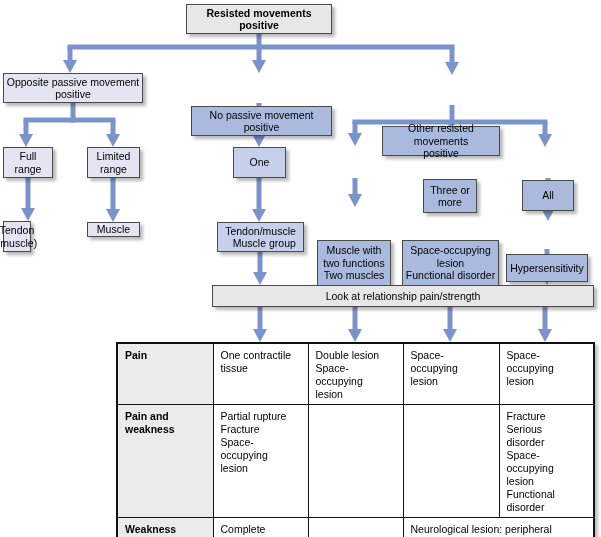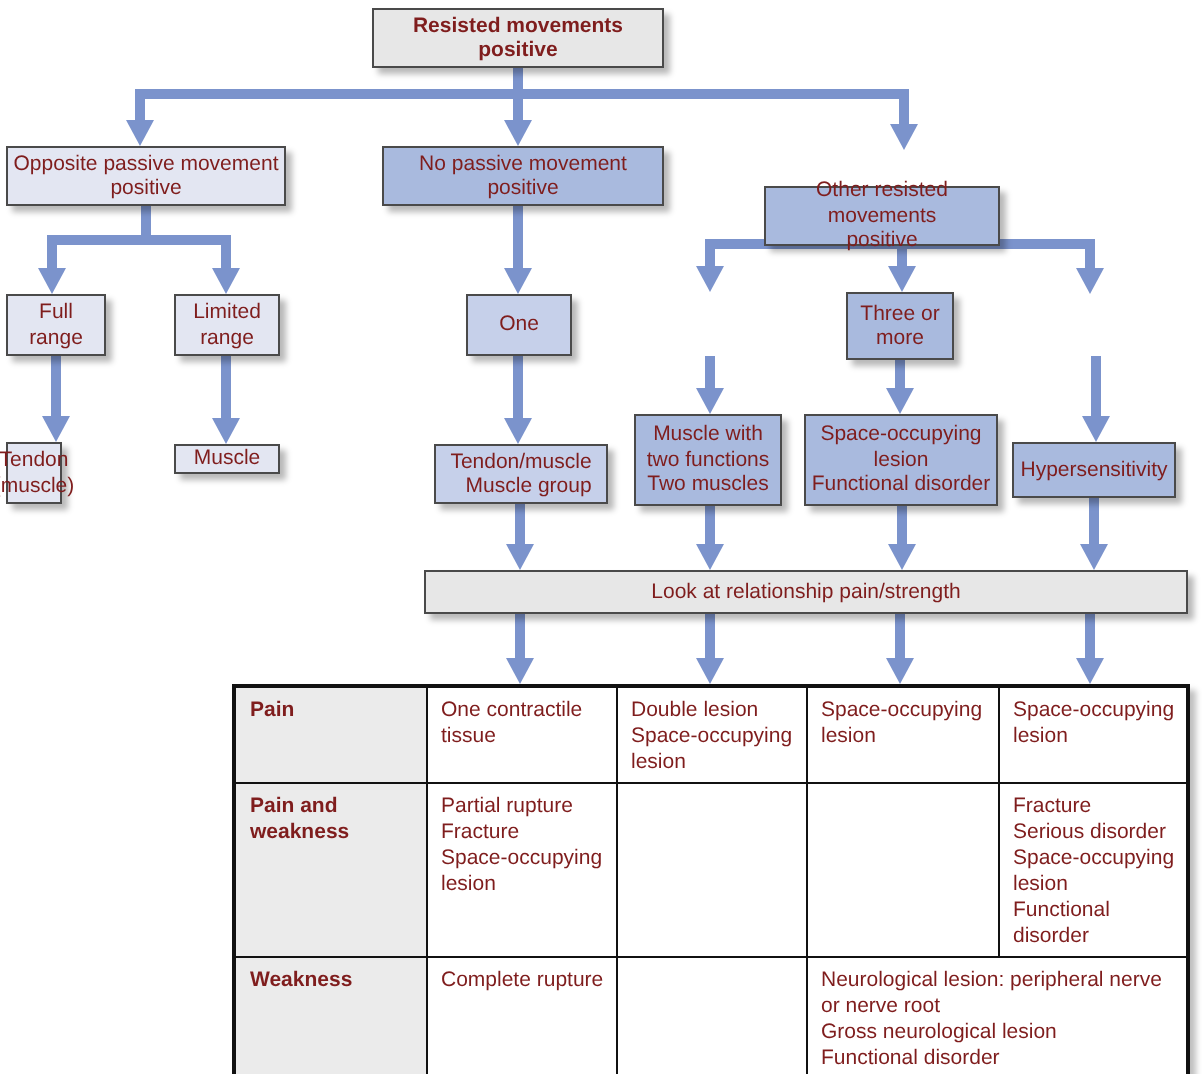--- a/index.html
+++ b/index.html
@@ -3,62 +3,62 @@
 <meta charset="utf-8">
 <style>
   * { box-sizing: border-box; margin: 0; padding: 0; }
   html, body { background: #ffffff; }
   #canvas {
     position: relative;
     width: 601px;
     height: 537px;
     background: #ffffff;
     font-family: "Liberation Sans", sans-serif;
-    color: #7f1d1d;
+    color: #000000;
     overflow: hidden;
   }
   svg.arrows { position: absolute; left: 0; top: 0; z-index: 1; }
   .box {
     position: absolute;
     z-index: 2;
     display: flex;
     align-items: center;
     justify-content: center;
     text-align: center;
     font-size: 10.5px;
     line-height: 12.5px;
     white-space: pre-line;
     border: 1.5px solid #4a4a4a;
     background: #e3e6f2;
     box-shadow: 3px 3px 3px rgba(0,0,0,0.28);
   }
   .gray     { background: #e7e7e7; }
   .light    { background: #e3e6f2; }
   .midlight { background: #c6d0ea; text-align: right; }
-  .mid      { background: #a9bade; }
+  .mid      { background: #a9bade; margin-top: 33px; }
   .bold     { font-weight: bold; }
   table.results {
     position: absolute;
     left: 116px;
     top: 342px;
     width: 477px;
     z-index: 2;
     border-collapse: collapse;
     background: #ffffff;
     font-size: 10.5px;
     line-height: 13px;
     table-layout: fixed;
     border: 2px solid #111111;
     box-shadow: 3px 3px 3px rgba(0,0,0,0.25);
   }
   .results th, .results td {
     border: 1px solid #111111;
     vertical-align: top;
     text-align: left;
-    padding: 5px 3px 3px 7px;
+    padding: 5px 16px 3px 7px;
     white-space: pre-line;
   }
   .results th { background: #ebebeb; font-weight: bold; }
 </style>
 </head>
 <body>
 
 <div id="canvas">
 
   <svg class="arrows" width="601" height="537" viewBox="0 0 601 537">
@@ -116,20 +116,21 @@
   <div class="box mid" style="left:382px;top:93px;width:118px;height:30px">Other resisted movements
 positive</div>
 
   <div class="box light" style="left:3px;top:147px;width:50px;height:31px">Full
 range</div>
   <div class="box light" style="left:87px;top:147px;width:53px;height:31px">Limited
 range</div>
   <div class="box midlight" style="left:233px;top:147px;width:53px;height:31px">One</div>
   <div class="box mid" style="left:423px;top:146px;width:54px;height:34px">Three or
 more</div>
+  <div class="box mid" style="left:522px;top:147px;width:52px;height:31px">All</div>
 
   <div class="box light" style="left:3px;top:221px;width:28px;height:31px">Tendon
 (muscle)</div>
   <div class="box light" style="left:87px;top:222px;width:53px;height:15px">Muscle</div>
   <div class="box midlight" style="left:217px;top:222px;width:87px;height:30px">Tendon/muscle
 Muscle group</div>
   <div class="box mid" style="left:317px;top:207px;width:74px;height:46px">Muscle with
 two functions
 Two muscles</div>
   <div class="box mid" style="left:402px;top:207px;width:97px;height:46px">Space-occupying

